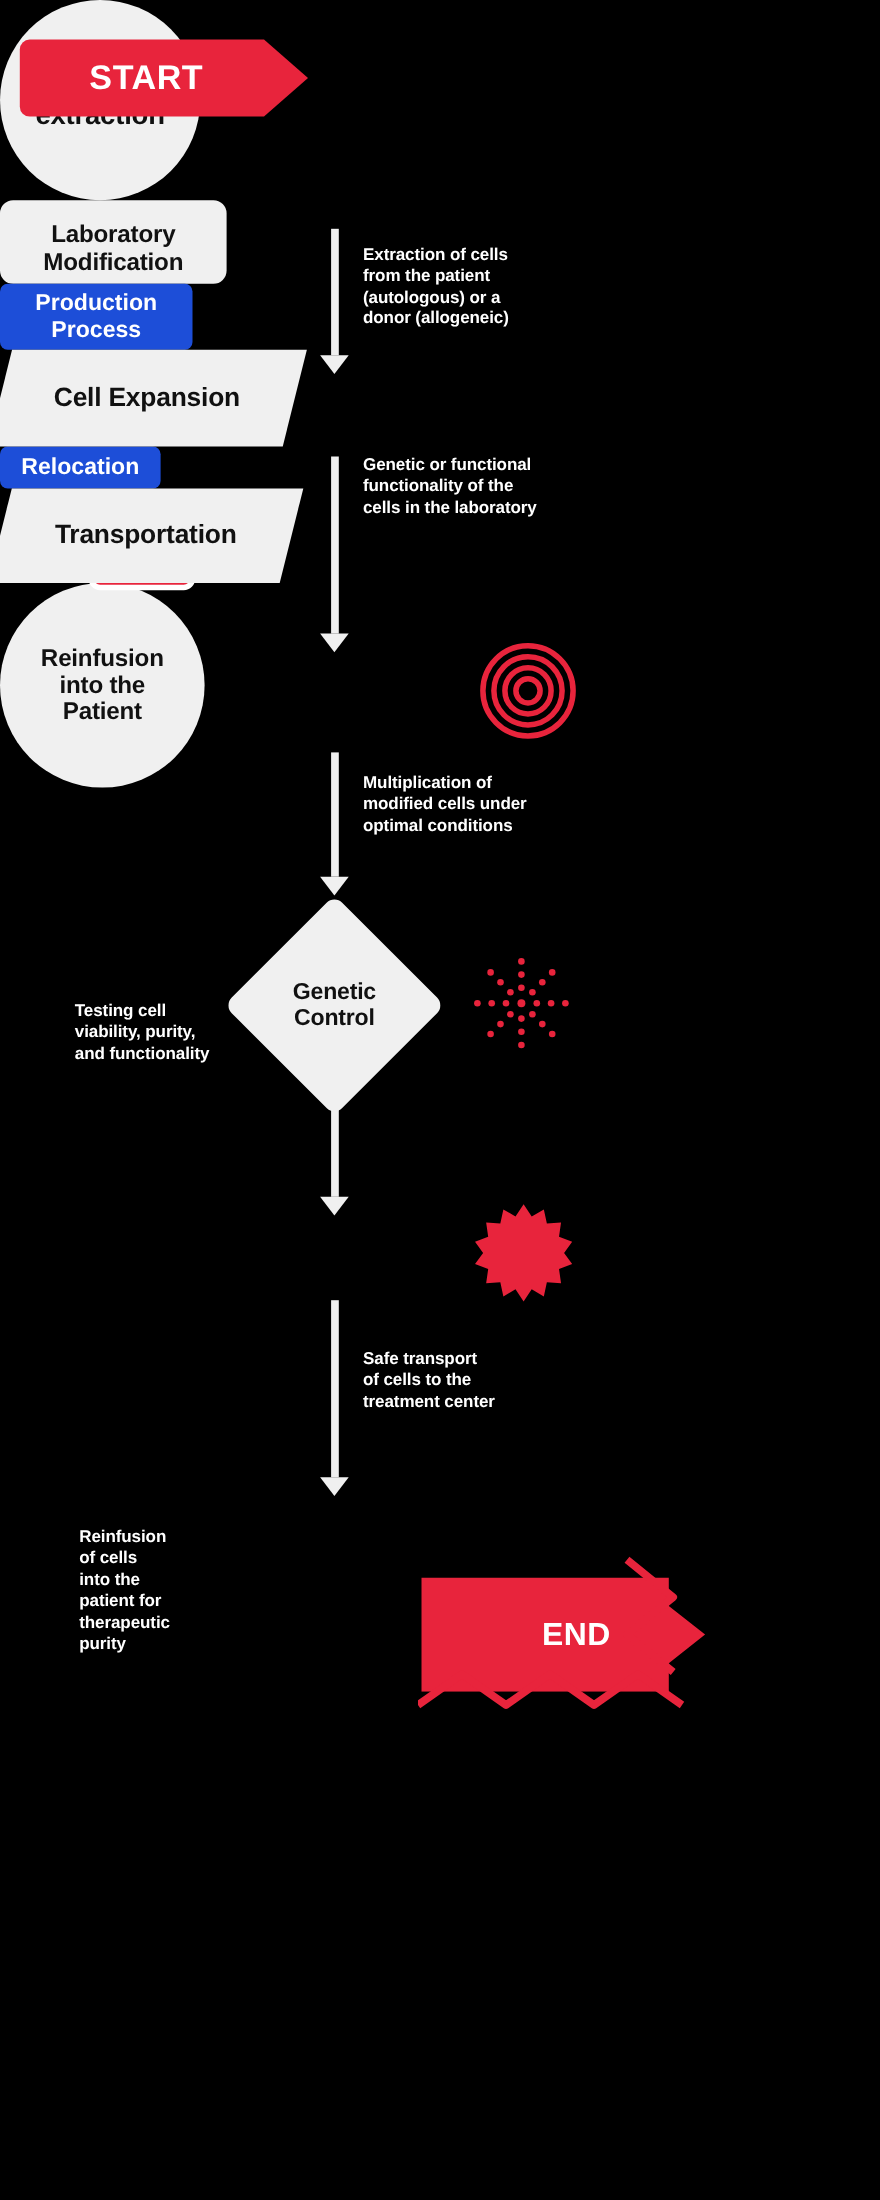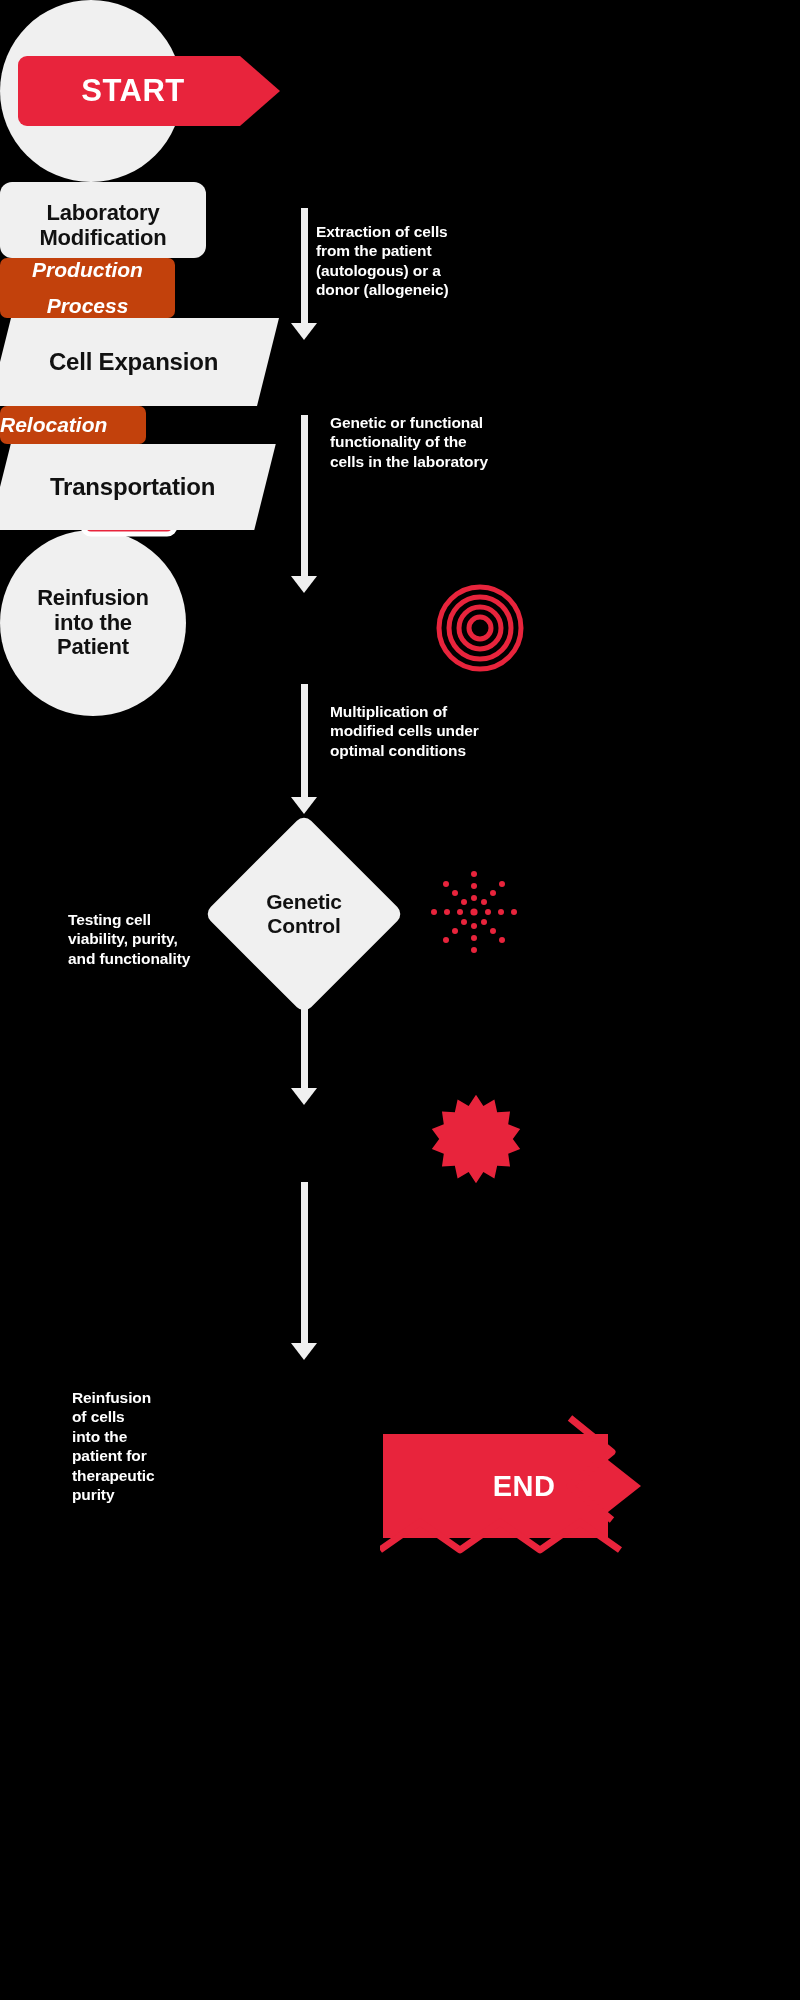--- a/index.html
+++ b/index.html
@@ -18,23 +18,23 @@
   
   .node-label {
     color:#111; font-weight:bold; text-align:center;
     line-height:1.12; letter-spacing:-0.2px;
   }
   .desc {
     color:#ffffff; font-weight:bold; font-size:15.5px;
     line-height:1.25; letter-spacing:-0.1px;
   }
   .badge {
-    background:#c2410c; color:#fff; font-weight:bold;
+    background:#1d4ed8; color:#fff; font-weight:bold;
     border-radius:7px; text-align:center; line-height:1.12;
-    display:flex; align-items:center; justify-content:space-between;font-style:italic;
+    display:flex; align-items:center; justify-content:center;
   }
 
   
   .circle {
     background:#F0F0F0; border-radius:50%;
     display:flex; align-items:center; justify-content:center;
   }
   .rrect {
     background:#F0F0F0; border-radius:12px;
     display:flex; align-items:center; justify-content:center;
@@ -68,21 +68,21 @@
     margin-left:-13px;
     width:0; height:0;
     border-left:13px solid transparent;
     border-right:13px solid transparent;
     border-top:17px solid #F0F0F0;
   }
 
   
   .start-banner {
     position:absolute;
-    display:flex; align-items:center;margin-top:20px;
+    display:flex; align-items:center;
   }
   .start-body {
     background:#E8243C; border-radius:9px 0 0 9px;
     height:100%; display:flex; align-items:center; justify-content:center;
     padding-left:8px;
   }
   .start-body span {
     color:#fff; font-weight:bold; font-size:31px; letter-spacing:0.5px;
   }
   .start-tip {
@@ -127,21 +127,21 @@
       <div>Cell</div>
       <div>extraction</div>
     </div>
   </div>
 
   <div class="arrow" style="left:291px; top:208px; width:26px; height:132px;">
     <div class="shaft" style="height:115px;"></div>
     <div class="head"></div>
   </div>
 
-  <div class="desc abs" style="left:316px; top:222px; width:220px;">
+  <div class="desc abs" style="left:330px; top:222px; width:220px;">
     <div>Extraction of cells</div>
     <div>from the patient</div>
     <div>(autologous) or a</div>
     <div>donor (allogeneic)</div>
   </div>
 
   <div class="rrect" style="left:206px; top:341px; width:206px; height:76px;">
     <div class="node-label" style="font-size:22px;margin-top:11px;">
       <div>Laboratory</div>
       <div>Modification</div>
@@ -279,20 +279,25 @@
 
   <div class="para" style="left:176px; top:1098px; width:265px; height:86px;">
     <span class="node-label" style="font-size:24px;">Transportation</span>
   </div>
 
   <div class="arrow" style="left:291px; top:1182px; width:26px; height:178px;">
     <div class="shaft" style="height:161px;"></div>
     <div class="head"></div>
   </div>
 
+  <div class="desc abs" style="left:330px; top:1226px; width:210px;">
+    <div>Safe transport</div>
+    <div>of cells to the</div>
+    <div>treatment center</div>
+  </div>
 
   <div class="end-banner" style="left:383px; top:1394px; width:260px; height:104px;">
     <svg width="260" height="104" viewBox="0 0 260 104" xmlns="http://www.w3.org/2000/svg">
       <path d="M0 0 L225 0 L225 26 L258 52 L225 78 L225 104 L0 104 Z" fill="#E8243C"></path>
     </svg>
     <div class="end-label">
       <span>END</span>
     </div>
   </div>
 

